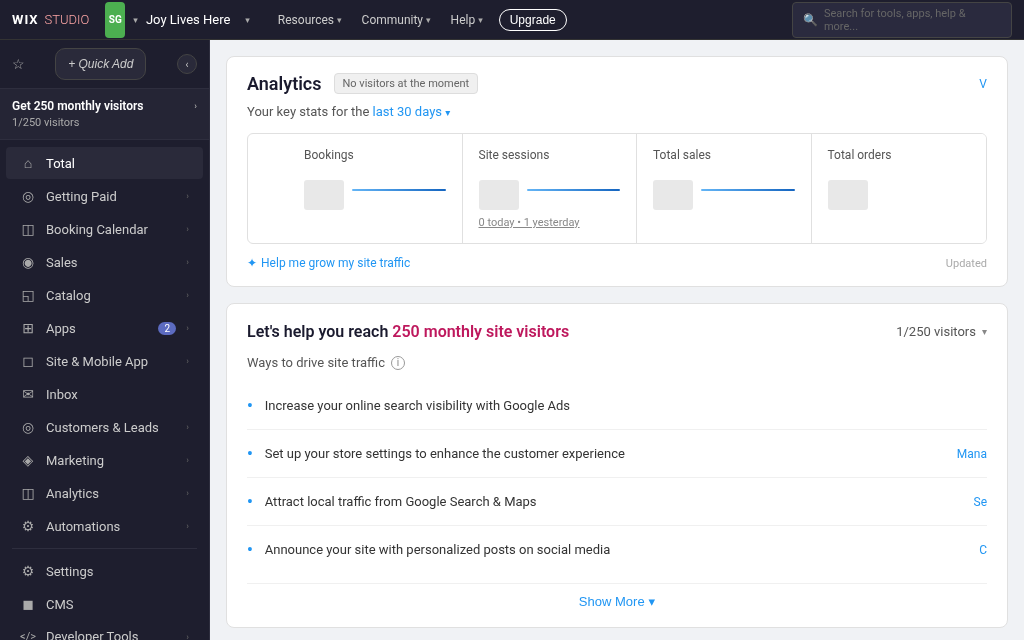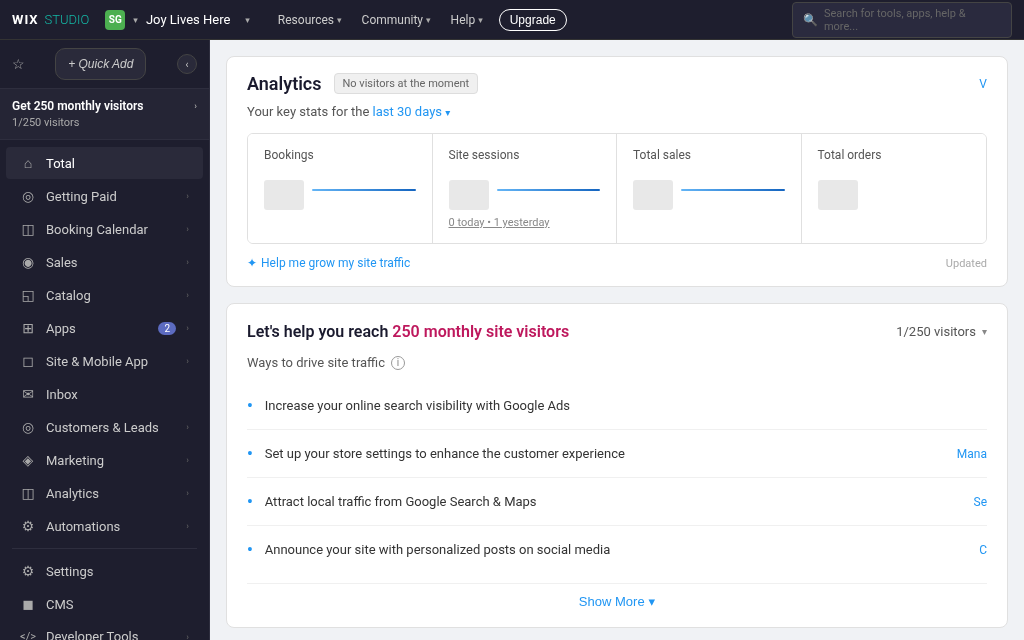--- a/index.html
+++ b/index.html
@@ -25,29 +25,29 @@
     .logo-text {
       font-size: 13px;
       font-weight: 700;
       letter-spacing: 1px;
       color: #fff;
       text-transform: uppercase;
     }
     .logo-studio {
       font-size: 13px;
       font-weight: 300;
-      color: #14b8a6;
+      color: #fca5a5;
     }
     .avatar-badge {
       background: #4caf50;
       color: #fff;
       font-size: 10px;
       font-weight: 700;
       width: 20px;
-      height: 20px;
+      height: 36px;
       border-radius: 4px;
       display: flex;
       align-items: center;
       justify-content: center;
     }
     .site-name {
       font-size: 13px;
       color: #fff;
       display: flex;
       align-items: center;
@@ -248,20 +248,21 @@
       color: #2196f3;
       cursor: pointer;
     }
     .stats-grid {
       display: grid;
       grid-template-columns: repeat(4, 1fr);
       gap: 0;
       border: 1px solid #e0e0e0;
       border-radius: 6px;
       overflow: hidden;
+      padding-left: 40px;
     }
     .stat-card {
       padding: 14px 16px;
       border-right: 1px solid #e0e0e0;
       background: #fff;
     }
     .stat-card:last-child { border-right: none; }
     .stat-title {
       font-size: 12px;
       color: #555;

